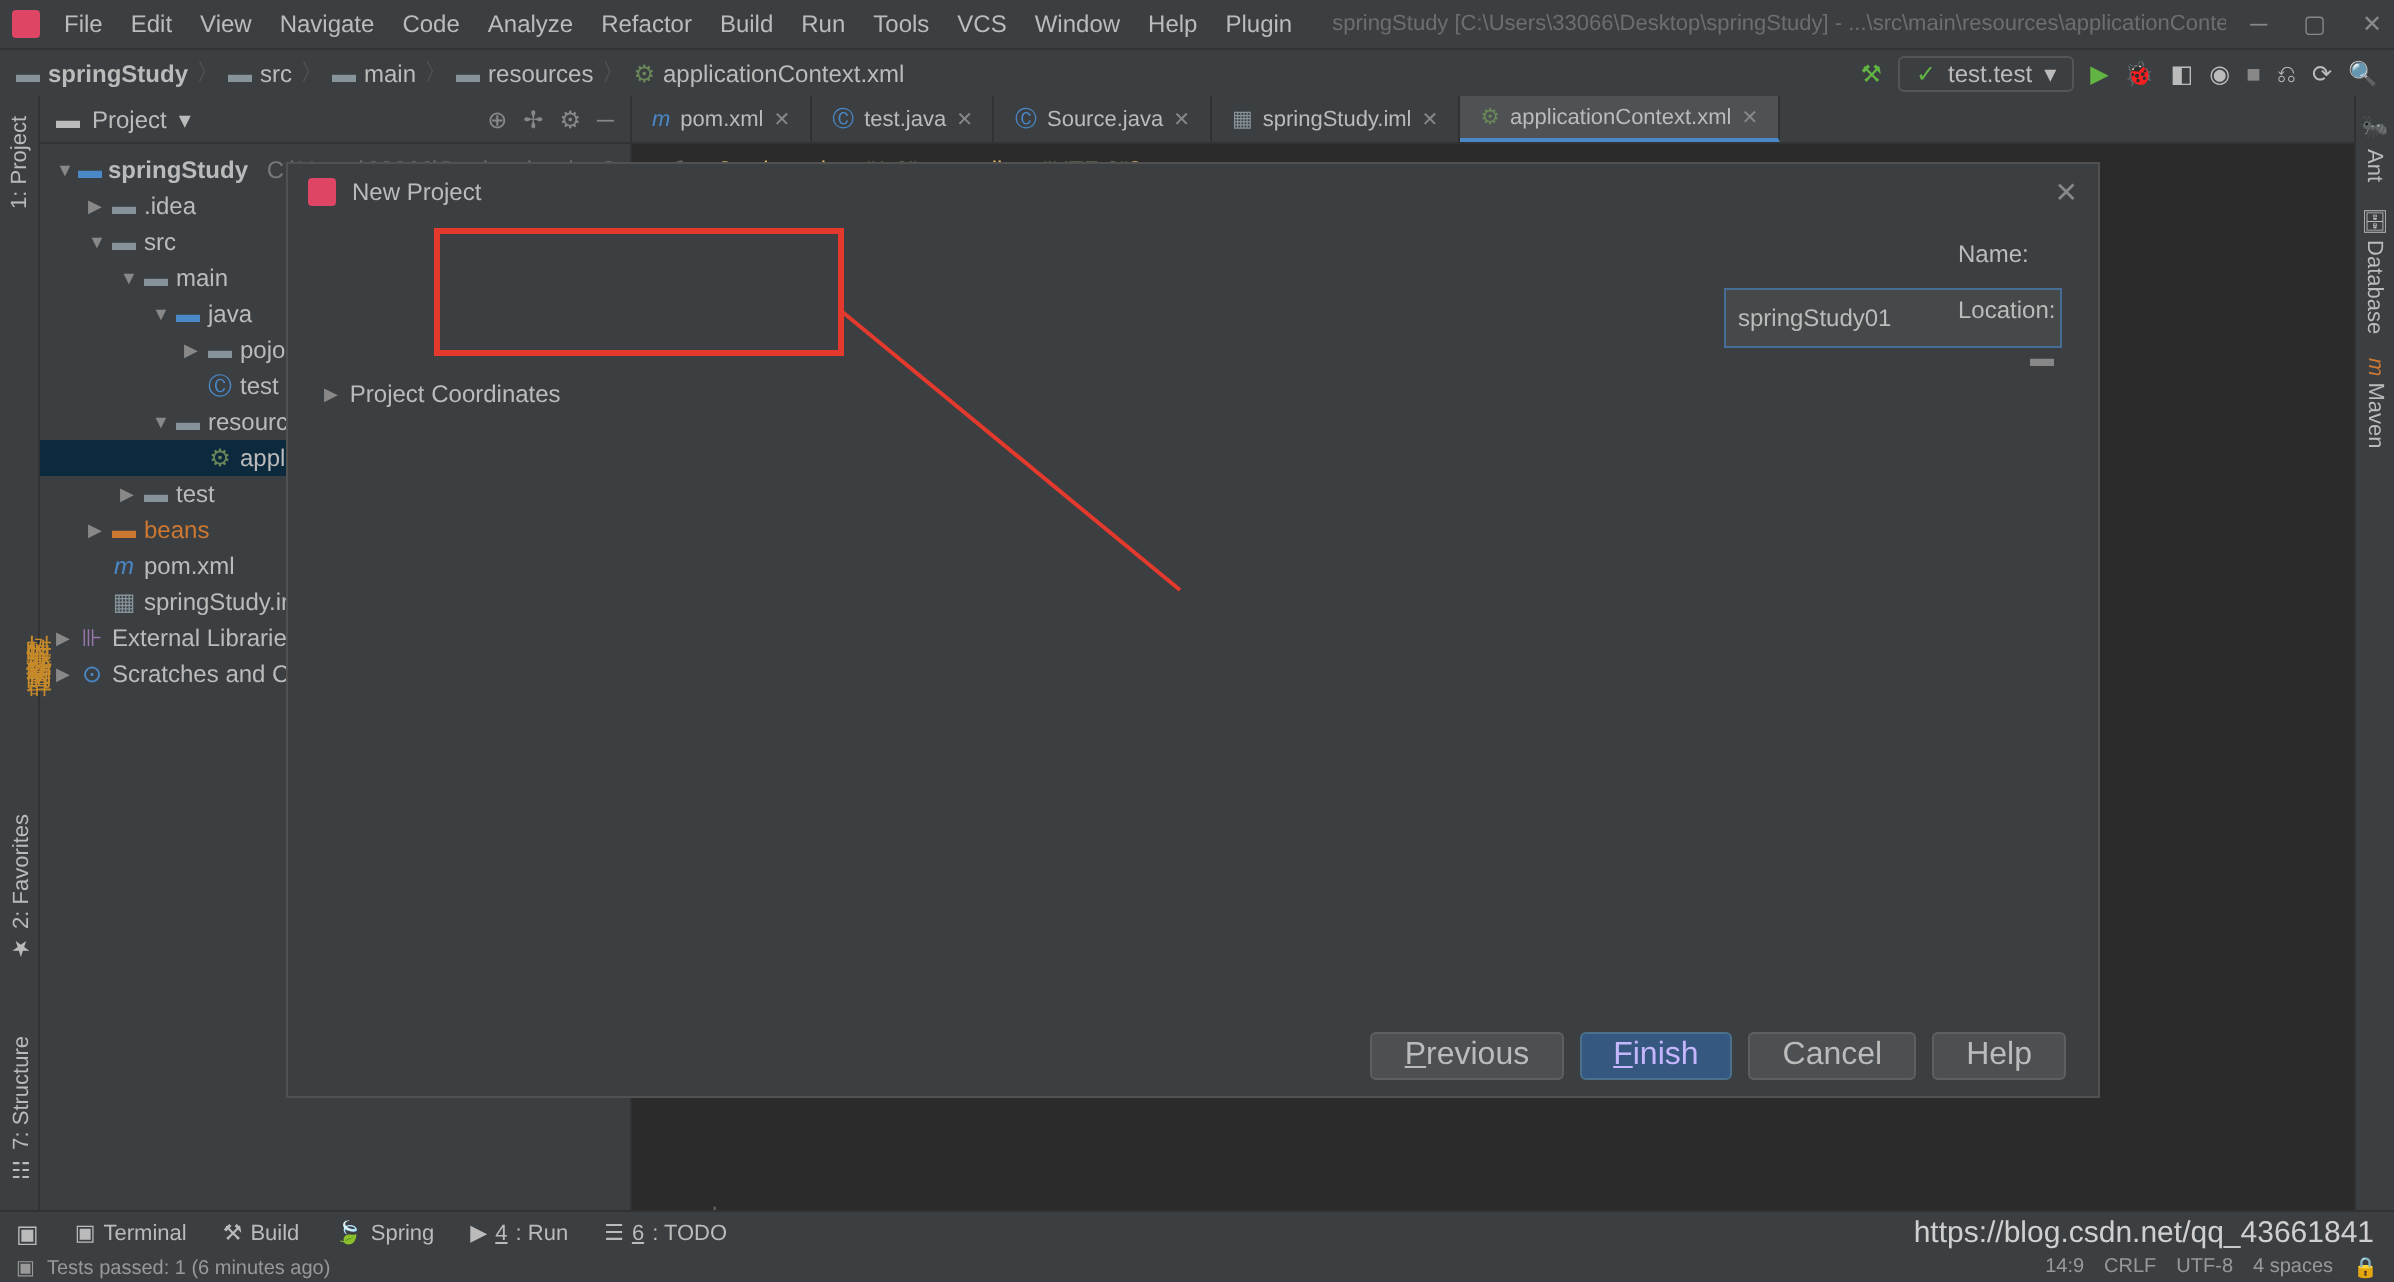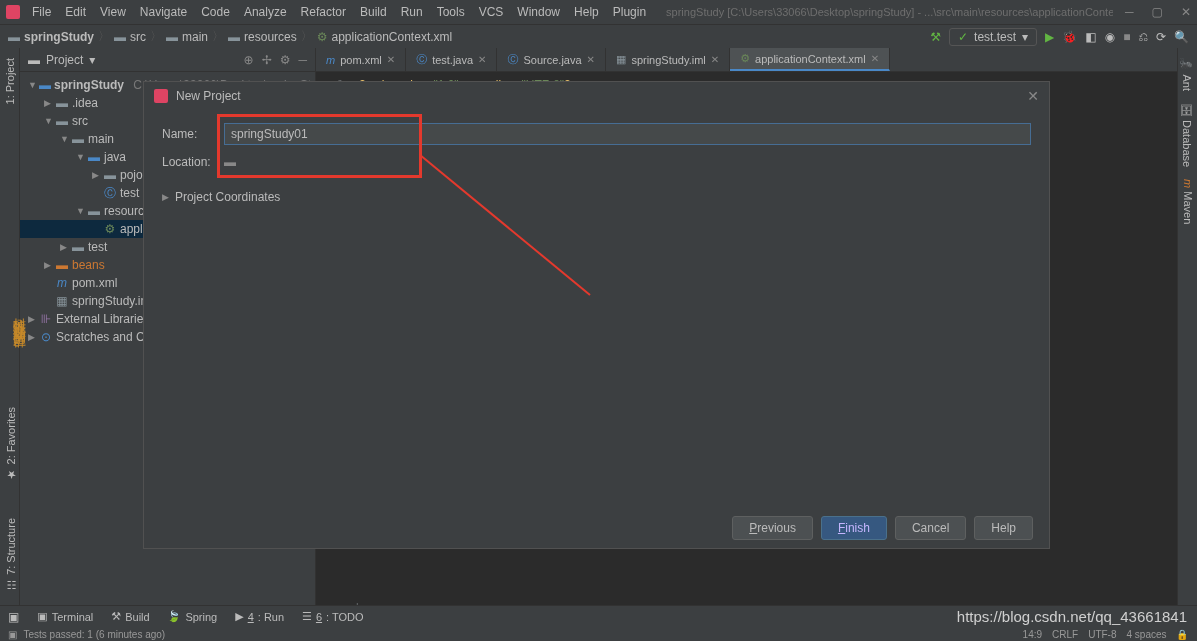--- a/index.html
+++ b/index.html
@@ -60,29 +60,29 @@
     .code .attr { color: #bababa; }
     .code .val { color: #6a8759; }
     .code-bottom { position: absolute; bottom: 4px; left: 40px; color: #606366; font-size: 12px; }
     
     
     .modal-overlay { position: absolute; top: 81px; left: 143px; width: 907px; height: 468px; background: #3c3f41; border: 1px solid #515151; z-index: 100; display: flex; flex-direction: column; }
     .modal-title { height: 28px; display: flex; align-items: center; padding: 0 10px; gap: 8px; }
     .modal-title .logo2 { width: 14px; height: 14px; background: #de4463; border-radius: 2px; }
     .modal-close { margin-left: auto; color: #888; cursor: default; font-size: 14px; }
     .modal-body { flex: 1; padding: 10px 18px; }
-    .form-row { display: flex; align-items: center; height: 28px; gap: 10px; }
+    .form-row { display: flex; align-items: flex-end; height: 28px; gap: 10px; flex-direction: column; }
     .form-label { width: 52px; color: #bbbbbb; text-align: left; }
-    .form-input { flex: 1; height: 22px; background: #45494a; border: 1px solid #5e6060; color: #bbbbbb; padding: 0 6px; font-size: 12px; }
+    .form-input { flex: 1; height: 22px; background: #45494a; border: 1px solid #5e6060; color: #bbbbbb; padding: 14px 6px; font-size: 12px; }
     .form-input.focused { border-color: #466d94; background: #45494a; }
     .folder-browse { width: 16px; color: #888; }
     .artifact { margin-top: 14px; display: flex; align-items: center; gap: 6px; color: #bbbbbb; }
     .artifact .arrow { font-size: 9px; color: #888; }
     .modal-footer { height: 40px; display: flex; align-items: center; justify-content: flex-end; gap: 8px; padding: 0 16px; }
-    .btn { height: 24px; padding: 0 16px; background: #4c5052; border: 1px solid #5e6060; color: #bbbbbb; border-radius: 3px; font-size: 12px; cursor: default; }
+    .btn { height: 24px; padding: 0 16px; background: #4c5052; border: 1px solid #5e6060; color: #bbbbbb; border-radius: 3px; font-size: 16px; cursor: default; }
     .btn.primary { background: #365880; border-color: #4a708b; color: #c4b5fd; }
     .btn .underline { text-decoration: underline; }
     
     
     .red-box { position: absolute; top: 114px; left: 217px; width: 205px; height: 64px; border: 3px solid #e4392d; z-index: 200; pointer-events: none; }
     .red-line { position: absolute; top: 155px; left: 420px; z-index: 200; pointer-events: none; }
     
     .bottombar { position: absolute; bottom: 14px; left: 0; right: 0; height: 22px; background: #3c3f41; border-top: 1px solid #323232; display: flex; align-items: center; padding: 0 8px; gap: 18px; }
     .bottombar .item { display: flex; align-items: center; gap: 4px; color: #bbbbbb; font-size: 11px; }
     .bottombar .underline-key { text-decoration: underline; }

